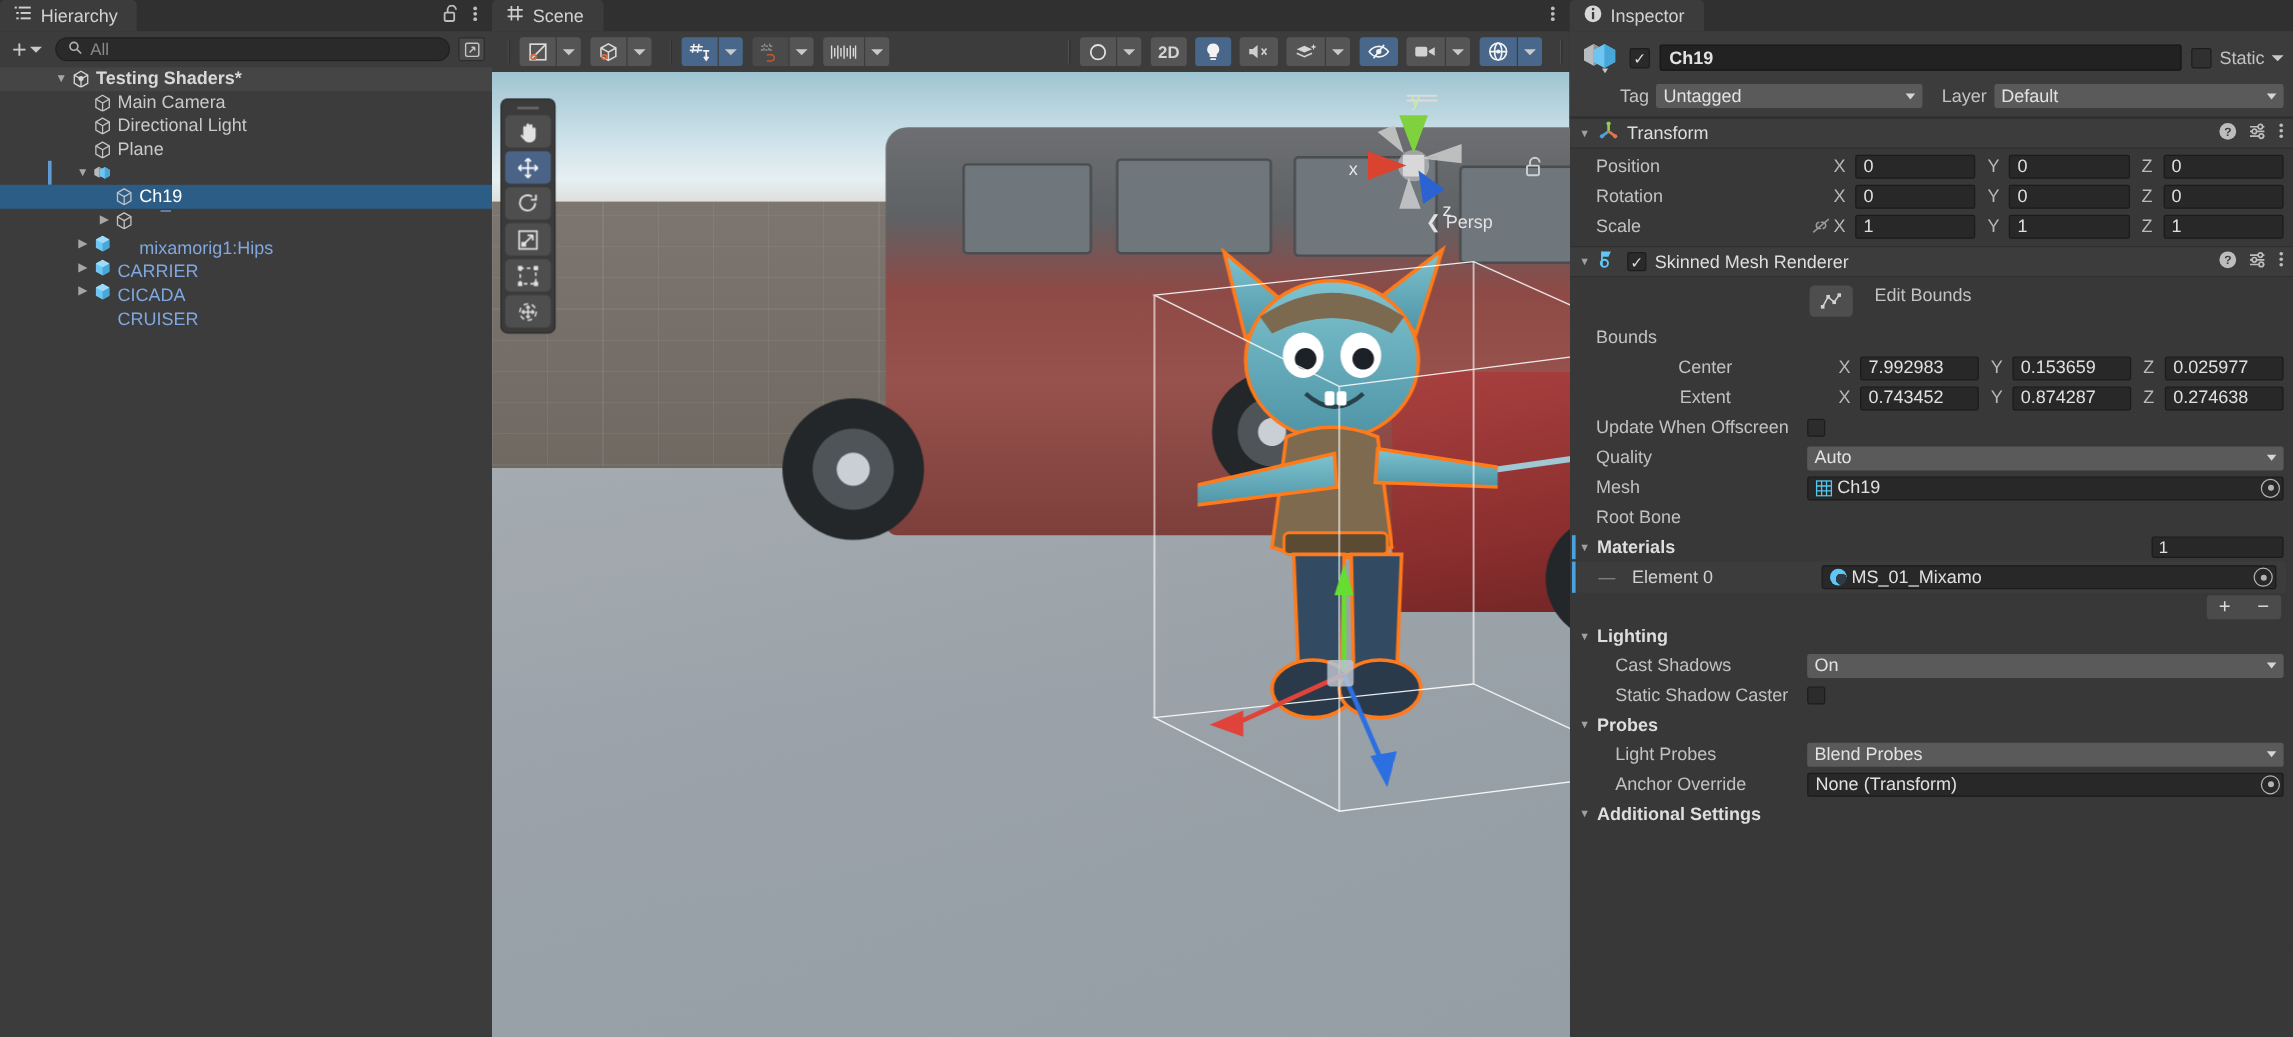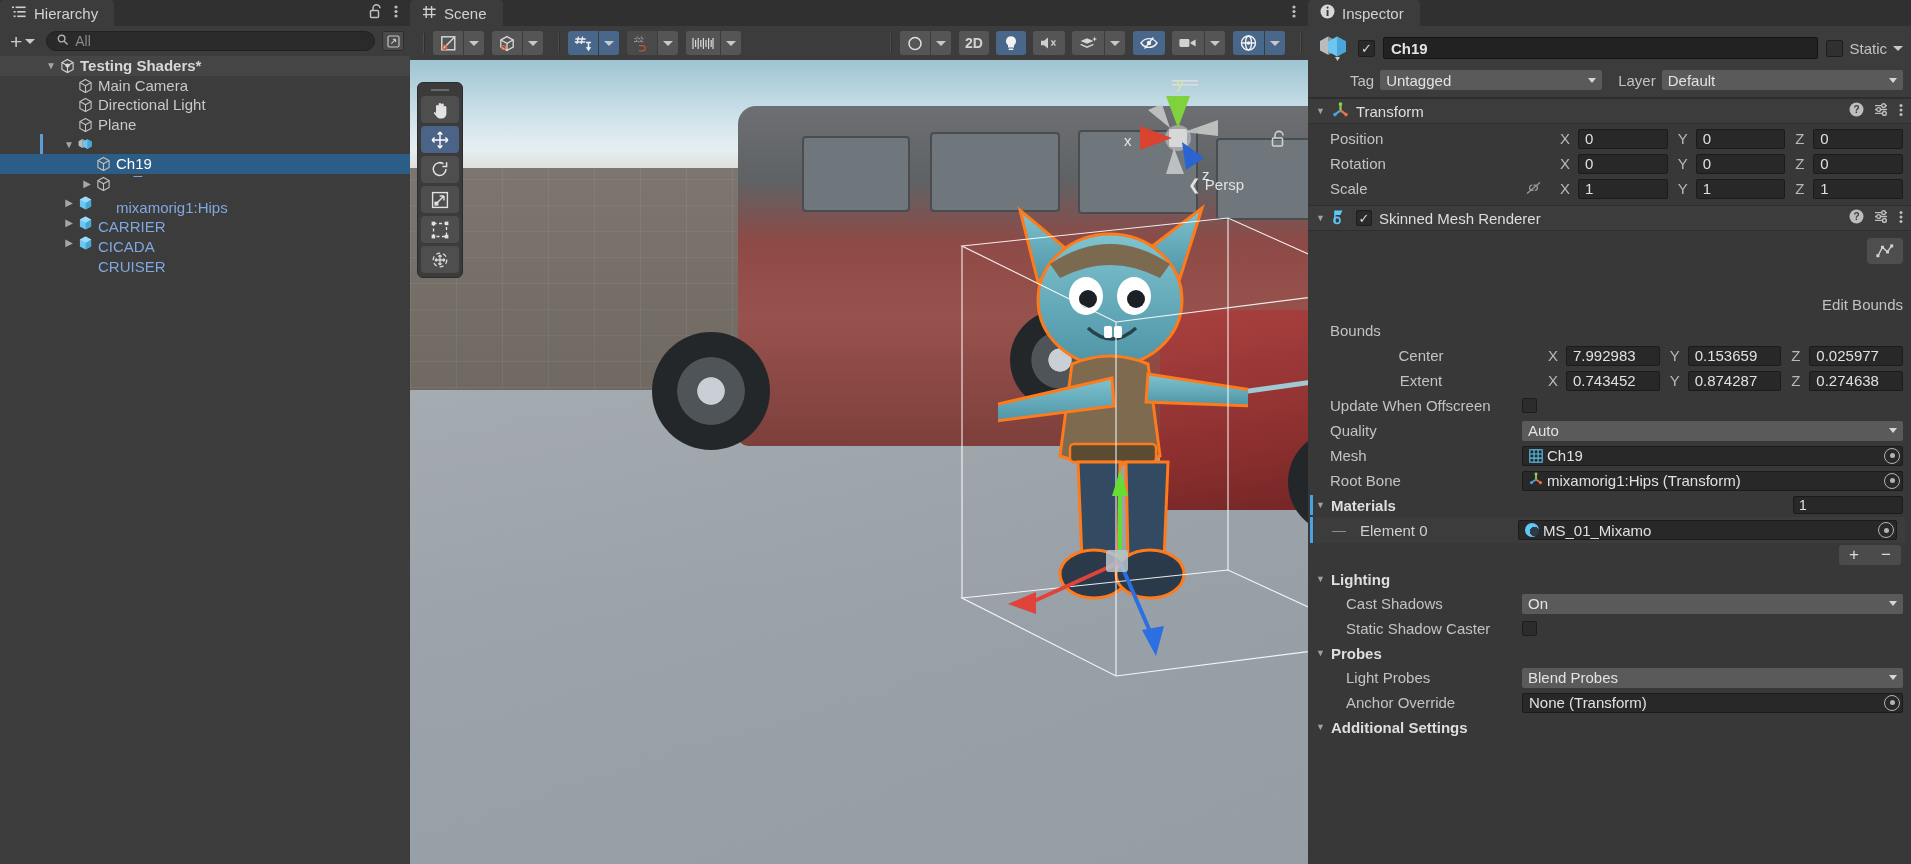--- a/index.html
+++ b/index.html
@@ -118,21 +118,21 @@
   .lbl { color: #c2c2c2; font-size: 15px; }
   .dd-field { background: #5a5a5a; border-radius: 2px; height: 20px; display:flex; align-items:center; justify-content:space-between; padding: 0 6px; color: #e2e2e2; font-size: 15px; }
   .dd-caret { width: 0; height: 0; border-left: 4px solid transparent; border-right: 4px solid transparent; border-top: 5px solid #d6d6d6; margin-left: 6px; }
 
   .comp-header { background: #3c3c3c; height: 26px; display: flex; align-items: center; padding: 0 8px; gap: 7px; border-top: 1px solid #2f2f2f; border-bottom: 1px solid #2f2f2f; }
   .comp-title { font-weight: normal; color: #dedede; font-size: 15px; }
   .comp-fold { color: #a0a0a0; font-size: 9px; }
   .comp-icons { margin-left: auto; display: flex; align-items: center; gap: 10px; color:#bfbfbf; }
   .comp-body { background: #383838; padding: 2px 0 4px 0; }
 
-  .frow { display: flex; align-items: center; height: 25px; padding: 0 8px; gap: 16px; }
+  .frow { display: flex; align-items: center; height: 25px; padding: 0 8px; gap: 0; }
   .frow .flabel { width: 190px; flex: 0 0 190px; color: #c2c2c2; font-size: 15px; padding-left: 14px; }
   .frow .flabel.indent2 { padding-left: 30px; }
   .frow .flabel.right { text-align: center; padding-right: 6px; width: 216px; flex: 0 0 216px; padding-left: 0; }
   .vec { display: flex; align-items: center; flex: 1; gap: 0; }
   .axis { color: #b9b9b9; width: 18px; flex: 0 0 18px; text-align: left; font-size: 15px; }
   .numfield { flex: 1; height: 20px; background: #282828; border: 1px solid #1b1b1b; border-radius: 2px;
       color: #e0e0e0; display: flex; align-items: center; padding: 0 6px; margin-right: 10px; font-size: 15px; overflow: hidden; white-space: nowrap; }
   .numfield:last-child { margin-right: 0; }
   .objfield { flex: 1; height: 20px; background: #282828; border: 1px solid #1b1b1b; border-radius: 2px;
       display:flex; align-items:center; padding: 0 2px 0 6px; color:#e0e0e0; font-size: 15px; gap: 4px; }
@@ -146,21 +146,21 @@
   .mat-handle { color:#8d8d8d; font-size: 14px; padding: 0 6px 0 10px; }
   .mat-label { color:#d0d0d0; width: 150px; }
   .mat-accent { position:absolute; left: 8px; width: 3px; background:#4aa3df; }
   .pm-row { display:flex; justify-content:flex-end; padding: 2px 10px 2px 0; }
   .pm-box { background: #4b4b4b; border-radius: 3px; display:flex; align-items:center; gap: 2px; }
   .pm-btn { width: 30px; height: 20px; display:flex; align-items:center; justify-content:center; color:#dcdcdc; font-size: 17px; }
   .count-field { width: 110px; height: 18px; background: #282828; border:1px solid #1b1b1b; border-radius:2px; color:#e0e0e0; display:flex; align-items:center; padding: 0 5px; font-size:14px; }
 
   .mesh-ic { width: 14px; height: 14px; flex: 0 0 14px; }
   .sphere-ic { width: 14px; height: 14px; border-radius: 50%; background: radial-gradient(circle at 68% 62%, #2f3a44 0 36%, #5fc6f5 37% 100%); flex: 0 0 14px; }
-  .edit-bounds-row { display:flex; align-items:flex-end; gap: 32px; padding: 5px 8px 5px 0; justify-content:flex-start; padding-left: 200px; flex-direction: column; }
+  .edit-bounds-row { display:flex; align-items:flex-start; gap: 18px; padding: 5px 8px 5px 0; justify-content:flex-start; padding-left: 200px; }
   .eb-btn { width: 36px; height: 26px; background: #4e4e4e; border-radius: 4px; display:flex; align-items:center; justify-content:center; }
   .scale-lock { width: 22px; flex: 0 0 22px; display:flex; align-items:center; justify-content:center; color:#9a9a9a; }
 </style>
 </head>
 <body>
 
 <div class="app">
 
   <div class="hierarchy">
     <div class="panel-tabbar">
@@ -889,36 +889,20 @@
             </span>
             <span class="ofill">Ch19</span>
             <span class="obj-sel">
                 <i></i>
               </span>
           </div>
         </div>
 
         <div class="frow">
           <span class="flabel">Root Bone</span>
-          <div class="objfield">
-            <span>
-              <svg width="14" height="14" viewBox="0 0 17 16">
-                  <path d="M8.5 8.5V2" stroke="#8fd14f" stroke-width="2.2"></path>
-                  <circle cx="8.5" cy="2" r="1.8" fill="#8fd14f"></circle>
-                  <path d="M8.5 8.5L3 12.4" stroke="#4aa3df" stroke-width="2.2"></path>
-                  <circle cx="3" cy="12.6" r="1.8" fill="#4aa3df"></circle>
-                  <path d="M8.5 8.5L14 12.4" stroke="#e8734a" stroke-width="2.2"></path>
-                  <circle cx="14" cy="12.6" r="1.8" fill="#e8734a"></circle>
-                </svg>
-            </span>
-            <span class="ofill">mixamorig1:Hips (Transform)</span>
-            <span class="obj-sel">
-                <i></i>
-              </span>
-          </div>
         </div>
 
         <div class="section-fold" style="position:relative">
           <span class="mat-accent" style="top:2px;bottom:2px;left:2px;"></span>
           <span class="comp-fold">▼</span>
           <span class="st">Materials</span>
           <span style="flex:1"></span>
           <div class="count-field">1</div>
         </div>
 

